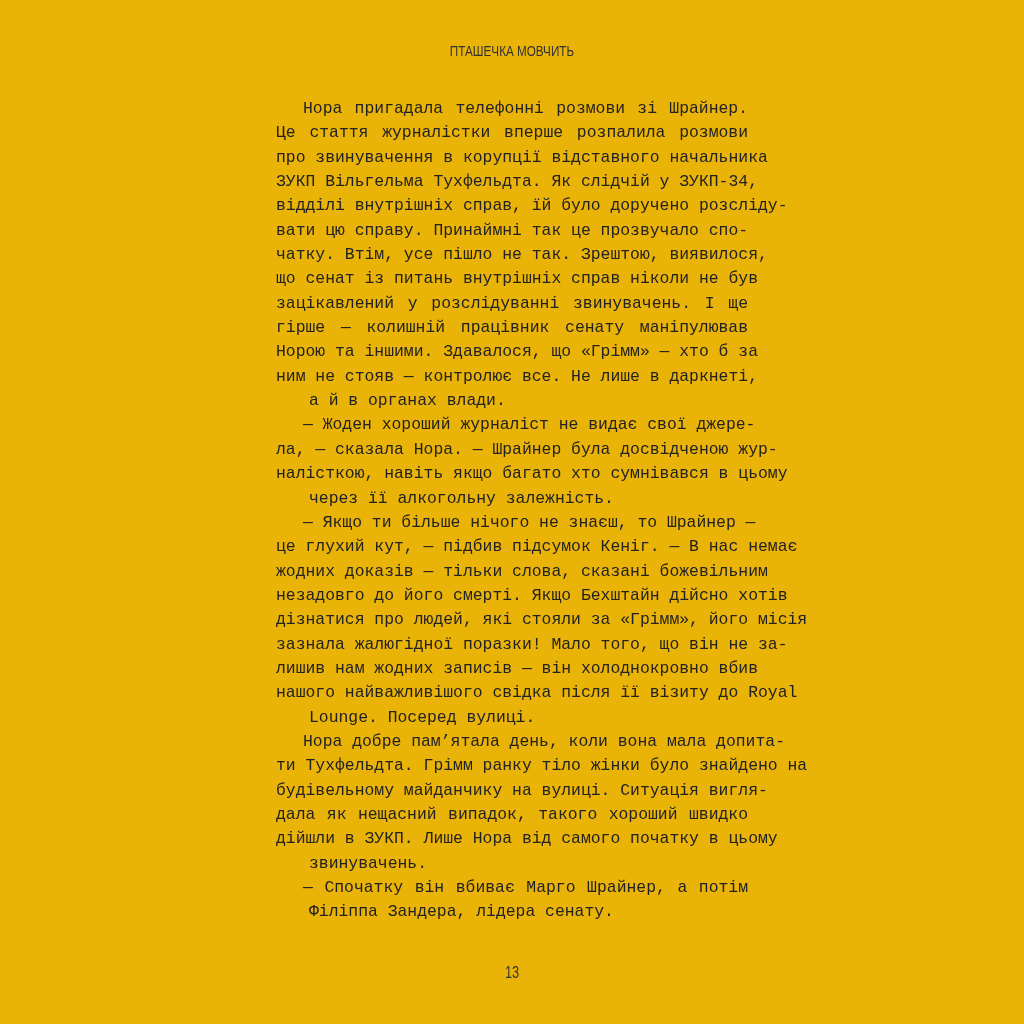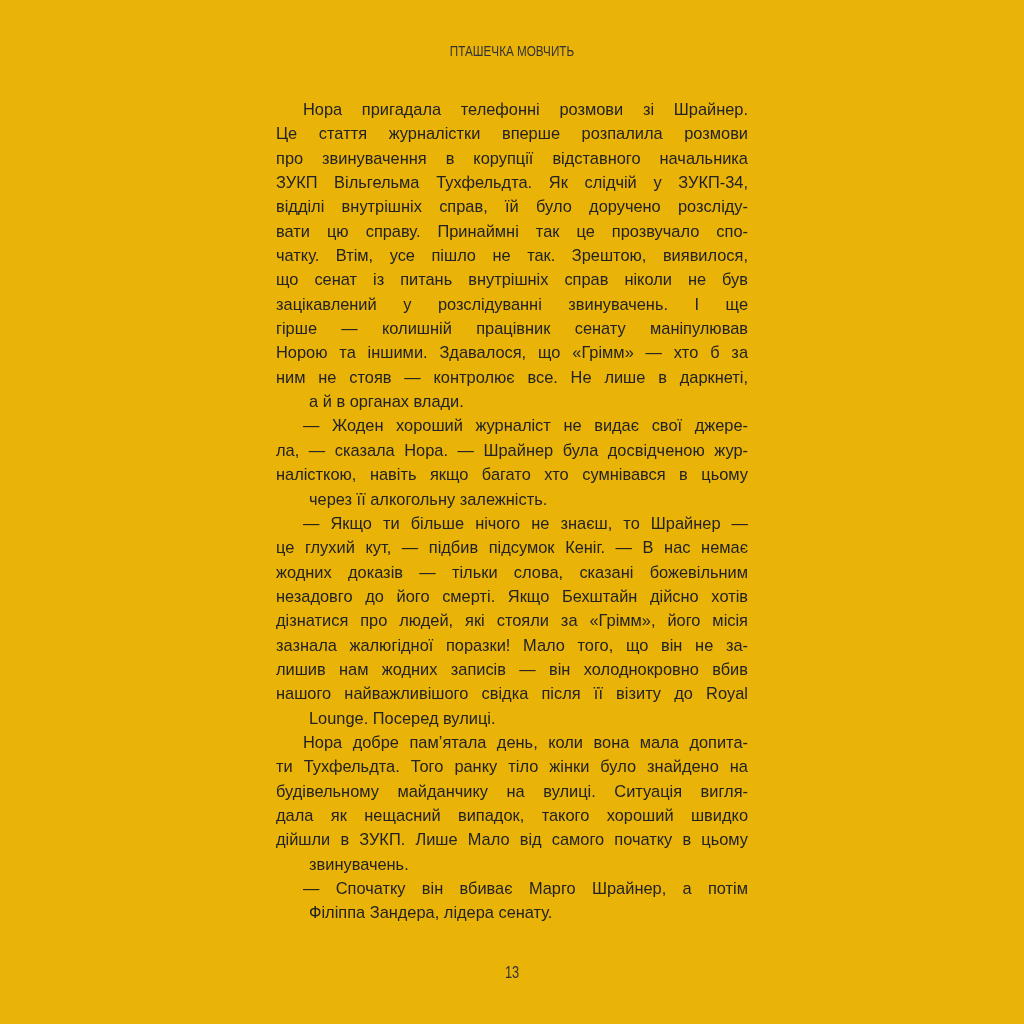--- a/index.html
+++ b/index.html
@@ -32,21 +32,21 @@
       letter-spacing: 0px;
       color: #333333;
       transform: scaleX(0.78);
       transform-origin: 512px 0;
     }
     .text-block {
       position: absolute;
       left: 276px;
       top: 97px;
       width: 472px;
-      font-family: Liberation Sans, sans-serif;
+      font-family: Liberation Mono, monospace;
       font-size: 16.4px;
       line-height: 24.35px;
       color: #222222;
     }
     .line {
       display: block;
       white-space: nowrap;
       height: 24.35px;
       text-align: justify;
       text-align-last: justify;
@@ -102,23 +102,23 @@
       <div class="line indent"><span>— Якщо ти більше нічого не знаєш, то Шрайнер —</span></div>
       <div class="line"><span>це глухий кут, — підбив підсумок Кеніг. — В нас немає</span></div>
       <div class="line"><span>жодних доказів — тільки слова, сказані божевільним</span></div>
       <div class="line"><span>незадовго до його смерті. Якщо Бехштайн дійсно хотів</span></div>
       <div class="line"><span>дізнатися про людей, які стояли за «Грімм», його місія</span></div>
       <div class="line"><span>зазнала жалюгідної поразки! Мало того, що він не за-</span></div>
       <div class="line"><span>лишив нам жодних записів — він холоднокровно вбив</span></div>
       <div class="line"><span>нашого найважливішого свідка після її візиту до Royal</span></div>
       <div class="line last"><span>Lounge. Посеред вулиці.</span></div>
       <div class="line indent"><span>Нора добре пам’ятала день, коли вона мала допита-</span></div>
-      <div class="line"><span>ти Тухфельдта. Того ранку тіло жінки було знайдено на</span></div>
+      <div class="line"><span>ти Тухфельдта. Грімм ранку тіло жінки було знайдено на</span></div>
       <div class="line"><span>будівельному майданчику на вулиці. Ситуація вигля-</span></div>
       <div class="line"><span>дала як нещасний випадок, такого хороший швидко</span></div>
-      <div class="line"><span>дійшли в ЗУКП. Лише Мало від самого початку в цьому</span></div>
+      <div class="line"><span>дійшли в ЗУКП. Лише Нора від самого початку в цьому</span></div>
       <div class="line last"><span>звинувачень.</span></div>
       <div class="line indent"><span>— Спочатку він вбиває Марго Шрайнер, а потім</span></div>
       <div class="line last"><span>Філіппа Зандера, лідера сенату.</span></div>
     </div>
 
   <div class="folio">13</div>
 </div>
 
 </body></html>

